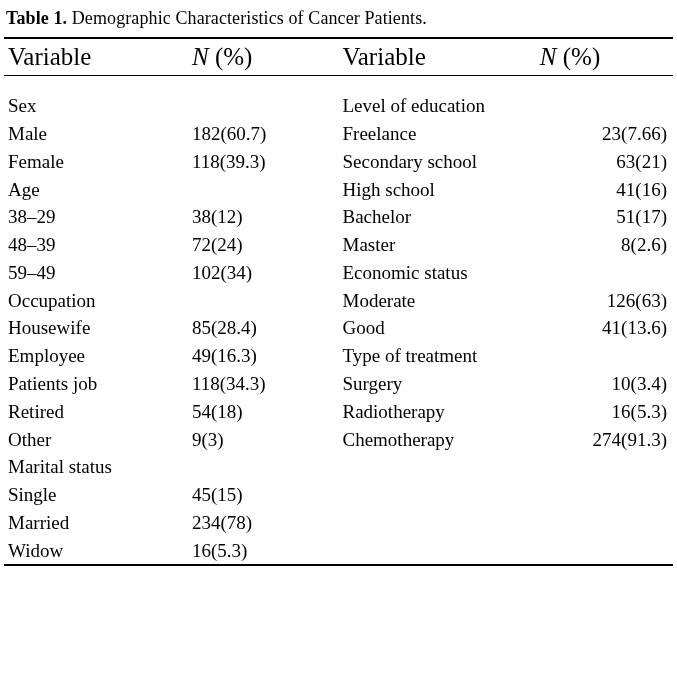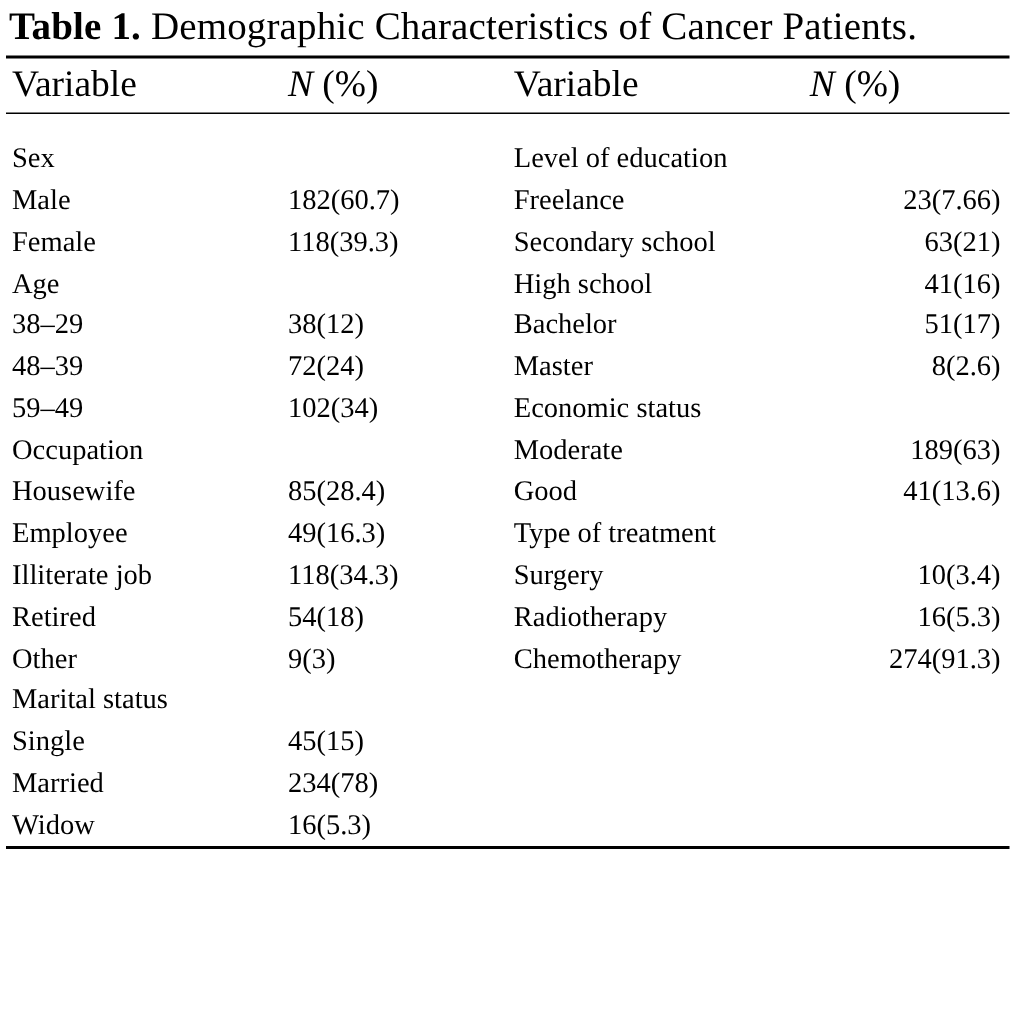--- a/index.html
+++ b/index.html
@@ -13,21 +13,21 @@
     font-family: "Liberation Serif", serif;
     color: #000000;
     overflow: hidden;
   }
   .table-wrap {
     width: 677px;
     box-sizing: border-box;
     padding: 0 4px;
   }
   .caption {
-    font-size: 26px;
+    font-size: 18px;
     line-height: 24px;
     padding: 6px 2px 7px 2px;
     letter-spacing: 0.1px;
   }
   .caption .cap-label {
     font-weight: bold;
   }
   .caption .cap-text {
     font-weight: normal;
   }
@@ -169,36 +169,36 @@
         <tr>
           <td>59–49</td>
           <td class="num">102(34)</td>
           <td>Economic status</td>
           <td class="num4"></td>
         </tr>
         <tr>
           <td>Occupation</td>
           <td class="num"></td>
           <td>Moderate</td>
-          <td class="num4">189(63)</td>
+          <td class="num4">126(63)</td>
         </tr>
         <tr>
           <td>Housewife</td>
           <td class="num">85(28.4)</td>
           <td>Good</td>
           <td class="num4">41(13.6)</td>
         </tr>
         <tr>
           <td>Employee</td>
           <td class="num">49(16.3)</td>
           <td>Type of treatment</td>
           <td class="num4"></td>
         </tr>
         <tr>
-          <td>Illiterate job</td>
+          <td>Patients job</td>
           <td class="num">118(34.3)</td>
           <td>Surgery</td>
           <td class="num4">10(3.4)</td>
         </tr>
         <tr>
           <td>Retired</td>
           <td class="num">54(18)</td>
           <td>Radiotherapy</td>
           <td class="num4">16(5.3)</td>
         </tr>

